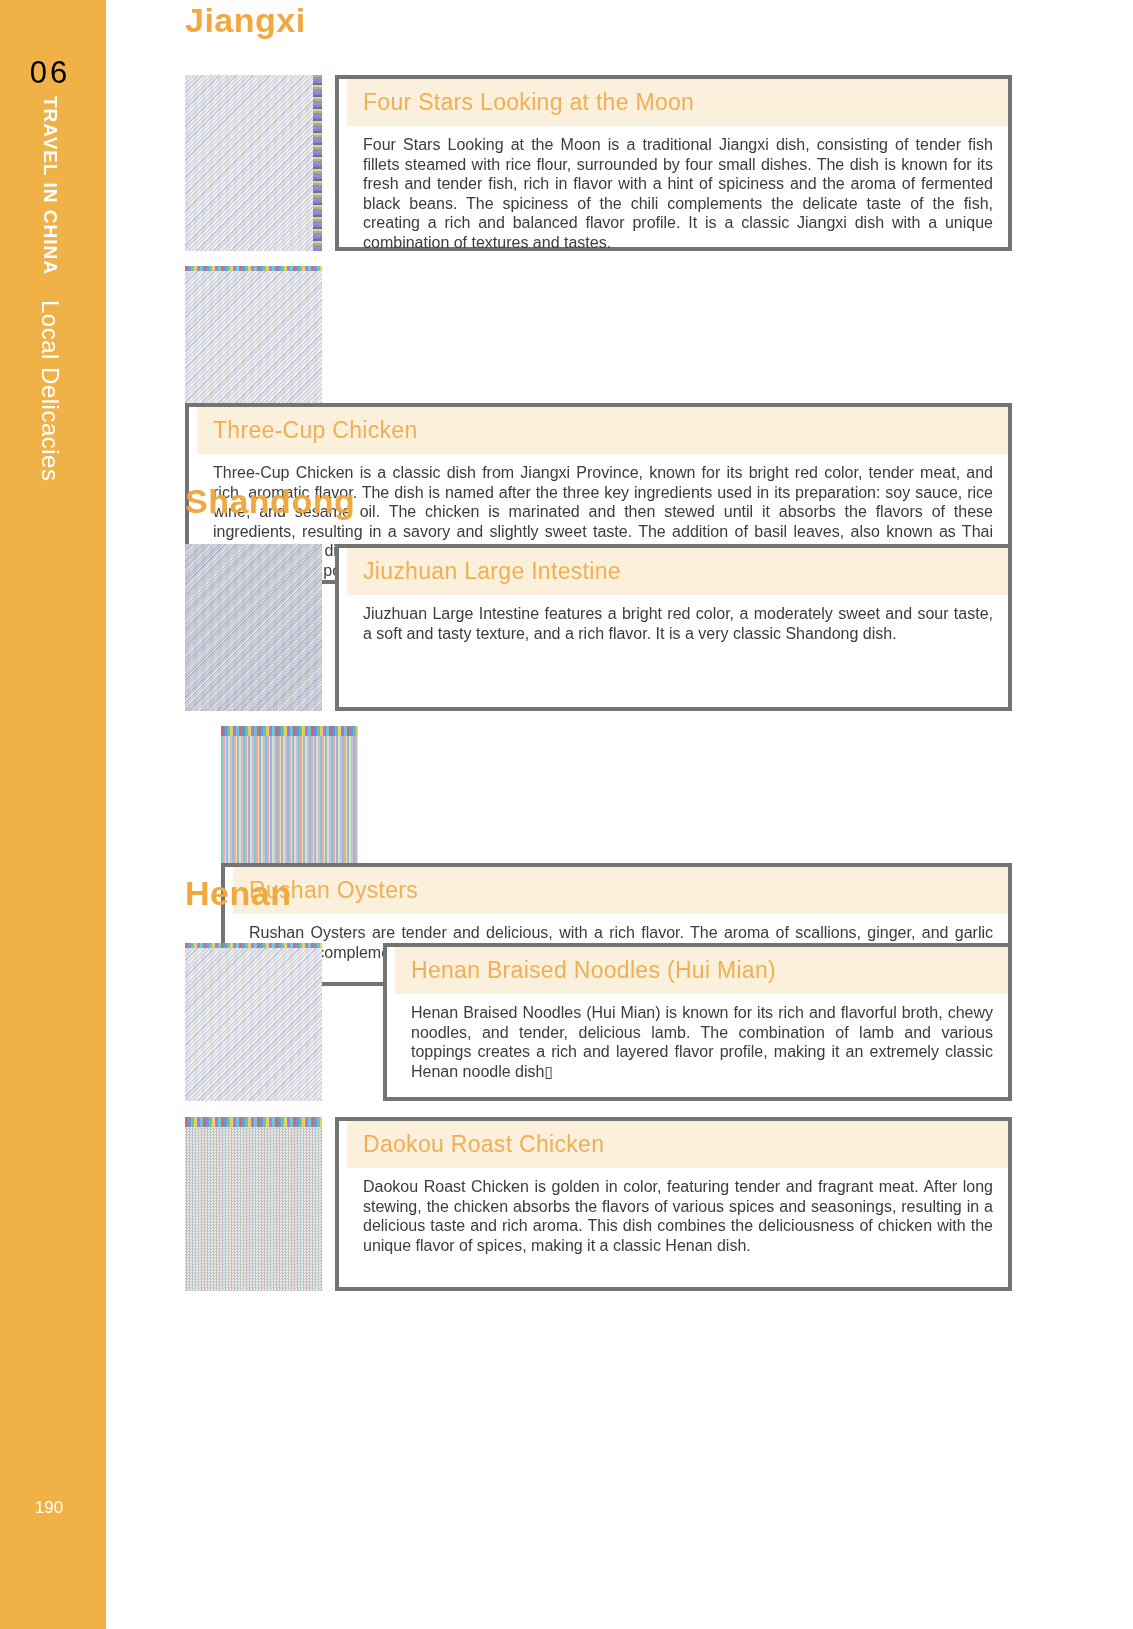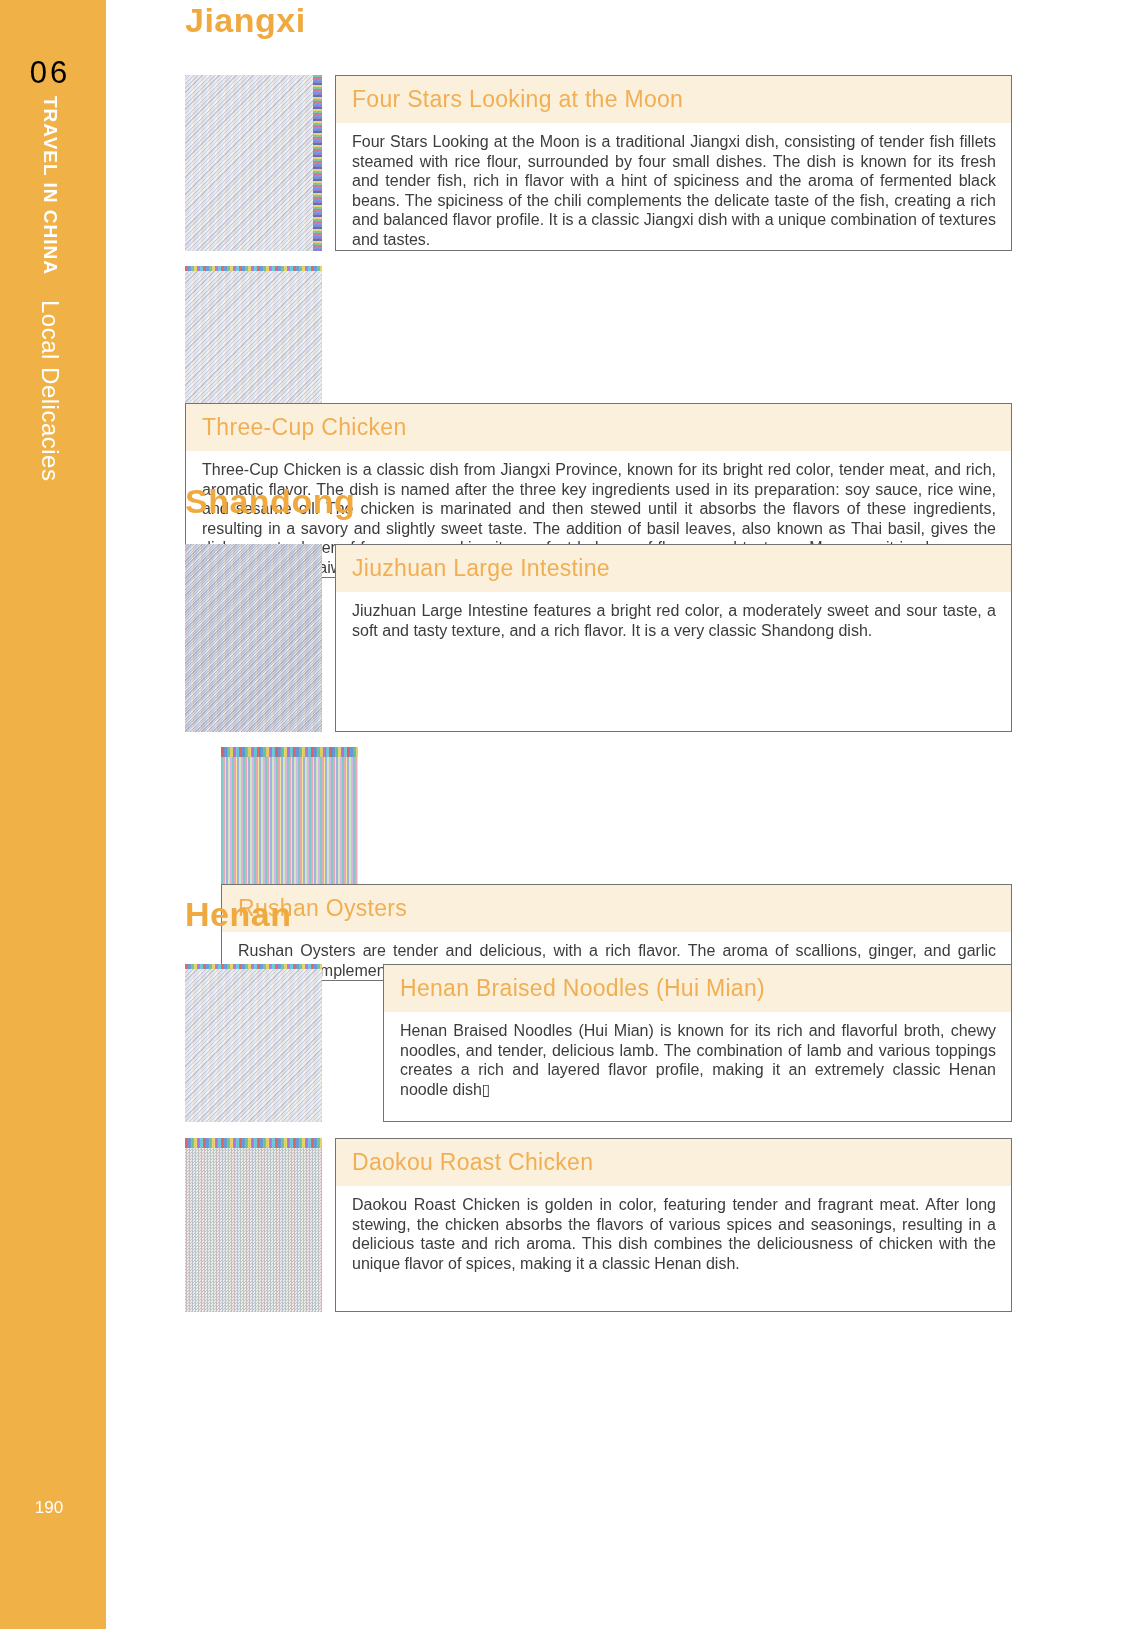--- a/index.html
+++ b/index.html
@@ -68,36 +68,36 @@
     background:repeating-linear-gradient(90deg,#d94f4f 0 3px,#4f8ad9 3px 6px,#59c08a 6px 9px,#e8d24f 9px 12px,#b15fd9 12px 15px,#4fc6d9 15px 18px);
     opacity:0.8;
   }
   .edge-top-thick::before{
     content:"";position:absolute;top:0;left:0;width:100%;height:10px;z-index:2;
     background:repeating-linear-gradient(90deg,#d94f4f 0 3px,#4f8ad9 3px 6px,#59c08a 6px 9px,#e8d24f 9px 12px,#b15fd9 12px 15px,#4fc6d9 15px 18px);
     opacity:0.8;
   }
   
   .dish-card{
-    flex:1;border:1px solid #737373;background:#ffffff;box-sizing:border-box;
+    flex:1;border:4px solid #737373;background:#ffffff;box-sizing:border-box;padding-left:8px;
   }
   .dish-band{
     background:#FAF0DC;height:47px;display:flex;align-items:center;padding-left:16px;
   }
   .dish-title{
     margin:0;color:#F2AE52;font-size:23px;font-weight:400;letter-spacing:0.3px;
   }
   .dish-desc{
     margin:0;padding:9px 15px 0 16px;color:#3C3C3C;font-size:16px;line-height:19.5px;
     text-align:justify;
   }
   
   .row-1{height:176px;}
   .row-2{height:215px;}
-  .row-3{height:188px;}
+  .row-3{height:167px;}
   .row-4{height:147px;margin-left:36px;}
   .row-5{height:158px;}
   .row-6{height:174px;}
 </style>
 </head>
 <body>
 
 <div class="page">
 
   <aside class="sidebar">

